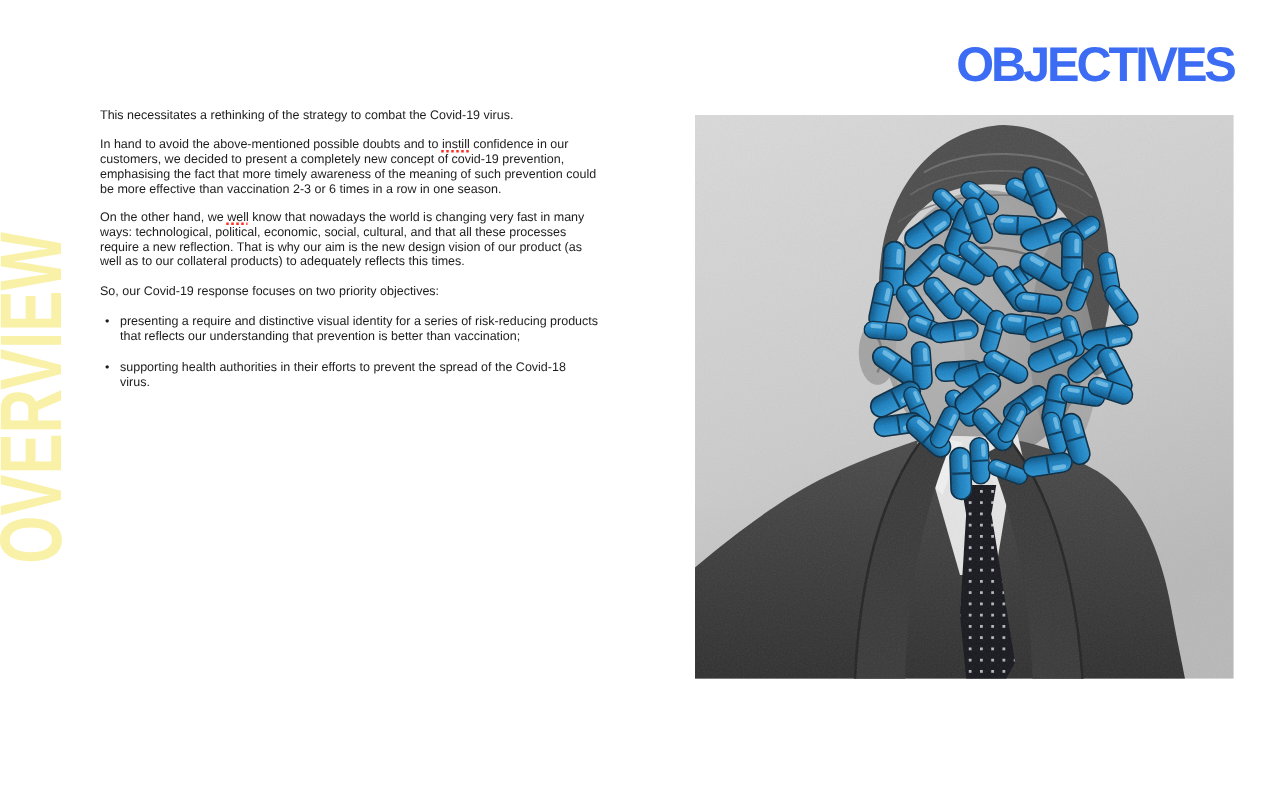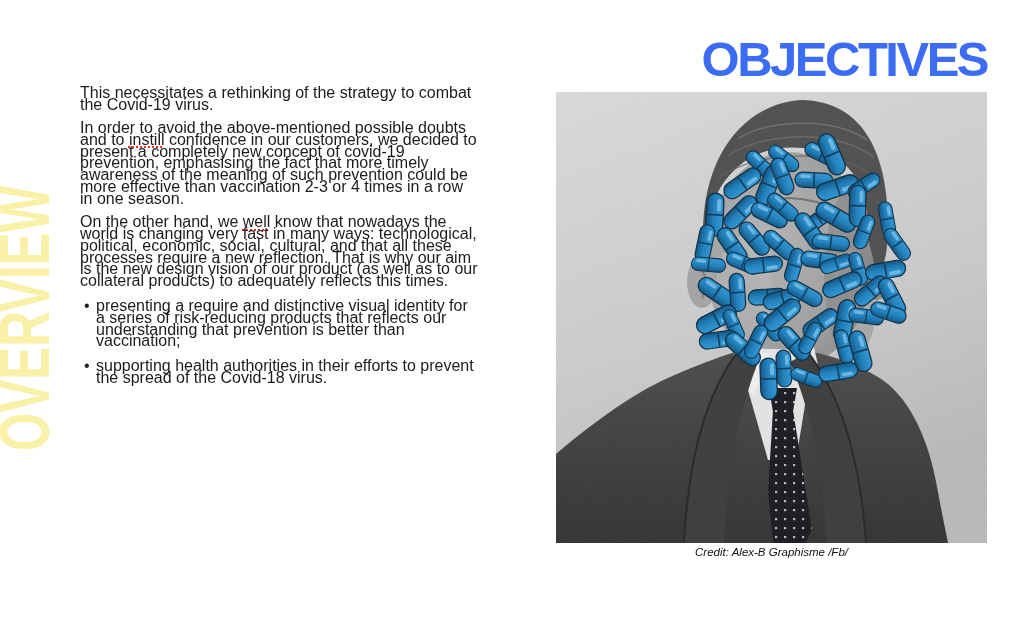--- a/index.html
+++ b/index.html
@@ -10,21 +10,21 @@
     position:relative;
     overflow:hidden;
     color:#1c1c1c;
   }
   .slide { position:absolute; inset:0; width:1023px; height:639px; background:#ffffff; }
 
   
   .slide-title {
     position:absolute;
     top:31px; right:36px;
-    font-size:49px;
+    font-size:39px;
     font-weight:bold;
     letter-spacing:-2.5px;
     color:#3b6cf3;
     white-space:nowrap;
   }
 
   
   .overview-wrap {
     position:absolute;
     left:-2px; top:185px;
@@ -40,21 +40,21 @@
     white-space:nowrap;
     transform-origin:0 0;
     transform:rotate(-90deg) translateX(-266px) scaleX(0.705);
   }
 
   
   .body-copy {
     position:absolute;
     left:80px; top:87px;
     width:399px;
-    font-size:16px;
+    font-size:10px;
     line-height:11.8px;
   }
   .body-copy p { margin:0 0 11.5px 0; }
   .misspelled {
     text-decoration:underline;
     text-decoration-style:dotted;
     text-decoration-color:#ff2d21;
     text-decoration-thickness:2px;
     text-underline-offset:2px;
   }
@@ -92,22 +92,23 @@
 <div class="slide">
 
   <div class="slide-title">OBJECTIVES</div>
 
   <div class="overview-wrap">
     <div class="overview-text">OVERVIEW</div>
   </div>
 
   <div class="body-copy">
     <p>This necessitates a rethinking of the strategy to combat the Covid-19 virus.</p>
-    <p><span>In order to avoid the above-mentioned possible doubts and to </span><span class="misspelled">instill</span><span> confidence in our customers, we decided to present a completely new concept of covid-19 prevention, emphasising the fact that more timely awareness of the meaning of such prevention could be more effective than vaccination 2-3 or 4 times in a row in one season.</span></p>
+    <p><span>In hand to avoid the above-mentioned possible doubts and to </span><span class="misspelled">instill</span><span> confidence in our customers, we decided to present a completely new concept of covid-19 prevention, emphasising the fact that more timely awareness of the meaning of such prevention could be more effective than vaccination 2-3 or 6 times in a row in one season.</span></p>
     <p><span>On the other hand, we </span><span class="misspelled">well</span><span> know that nowadays the world is changing very fast in many ways: technological, political, economic, social, cultural, and that all these processes require a new reflection. That is why our aim is the new design vision of our product (as well as to our collateral products) to adequately reflects this times.</span></p>
+    <p>So, our Covid-19 response focuses on two priority objectives:</p>
     <ul class="objective-list">
       <li><span class="bullet-dot">•</span><span>presenting a require and distinctive visual identity for a series of risk-reducing products that reflects our understanding that prevention is better than vaccination;</span></li>
       <li><span class="bullet-dot">•</span><span>supporting health authorities in their efforts to prevent the spread of the Covid-18 virus.</span></li>
     </ul>
   </div>
 
   <div class="photo-frame">
     <svg viewBox="0 0 431 451" xmlns="http://www.w3.org/2000/svg">
       <defs>
         <linearGradient id="bgGrad" x1="0" y1="0" x2="0.35" y2="1">
@@ -241,15 +242,14 @@
           <use href="#pill" xlink:href="#pill" transform="translate(212.6 286.8) rotate(88) scale(1.09)"></use>
           <use href="#pill" xlink:href="#pill" transform="translate(227.9 276.6) rotate(87) scale(0.97)"></use>
           <use href="#pill" xlink:href="#pill" transform="translate(250.2 285.5) rotate(21) scale(0.85)"></use>
           <use href="#pill" xlink:href="#pill" transform="translate(282.2 279.8) rotate(171) scale(1.03)"></use>
         </g>
 
       <rect x="0" y="0" width="431" height="451" filter="url(#grainF)" opacity="0.10"></rect>
     </svg>
   </div>
 
-  <div class="photo-caption">Credit: Alex-B Graphisme /Fb/</div>
 
 </div>
 
 </body></html>

